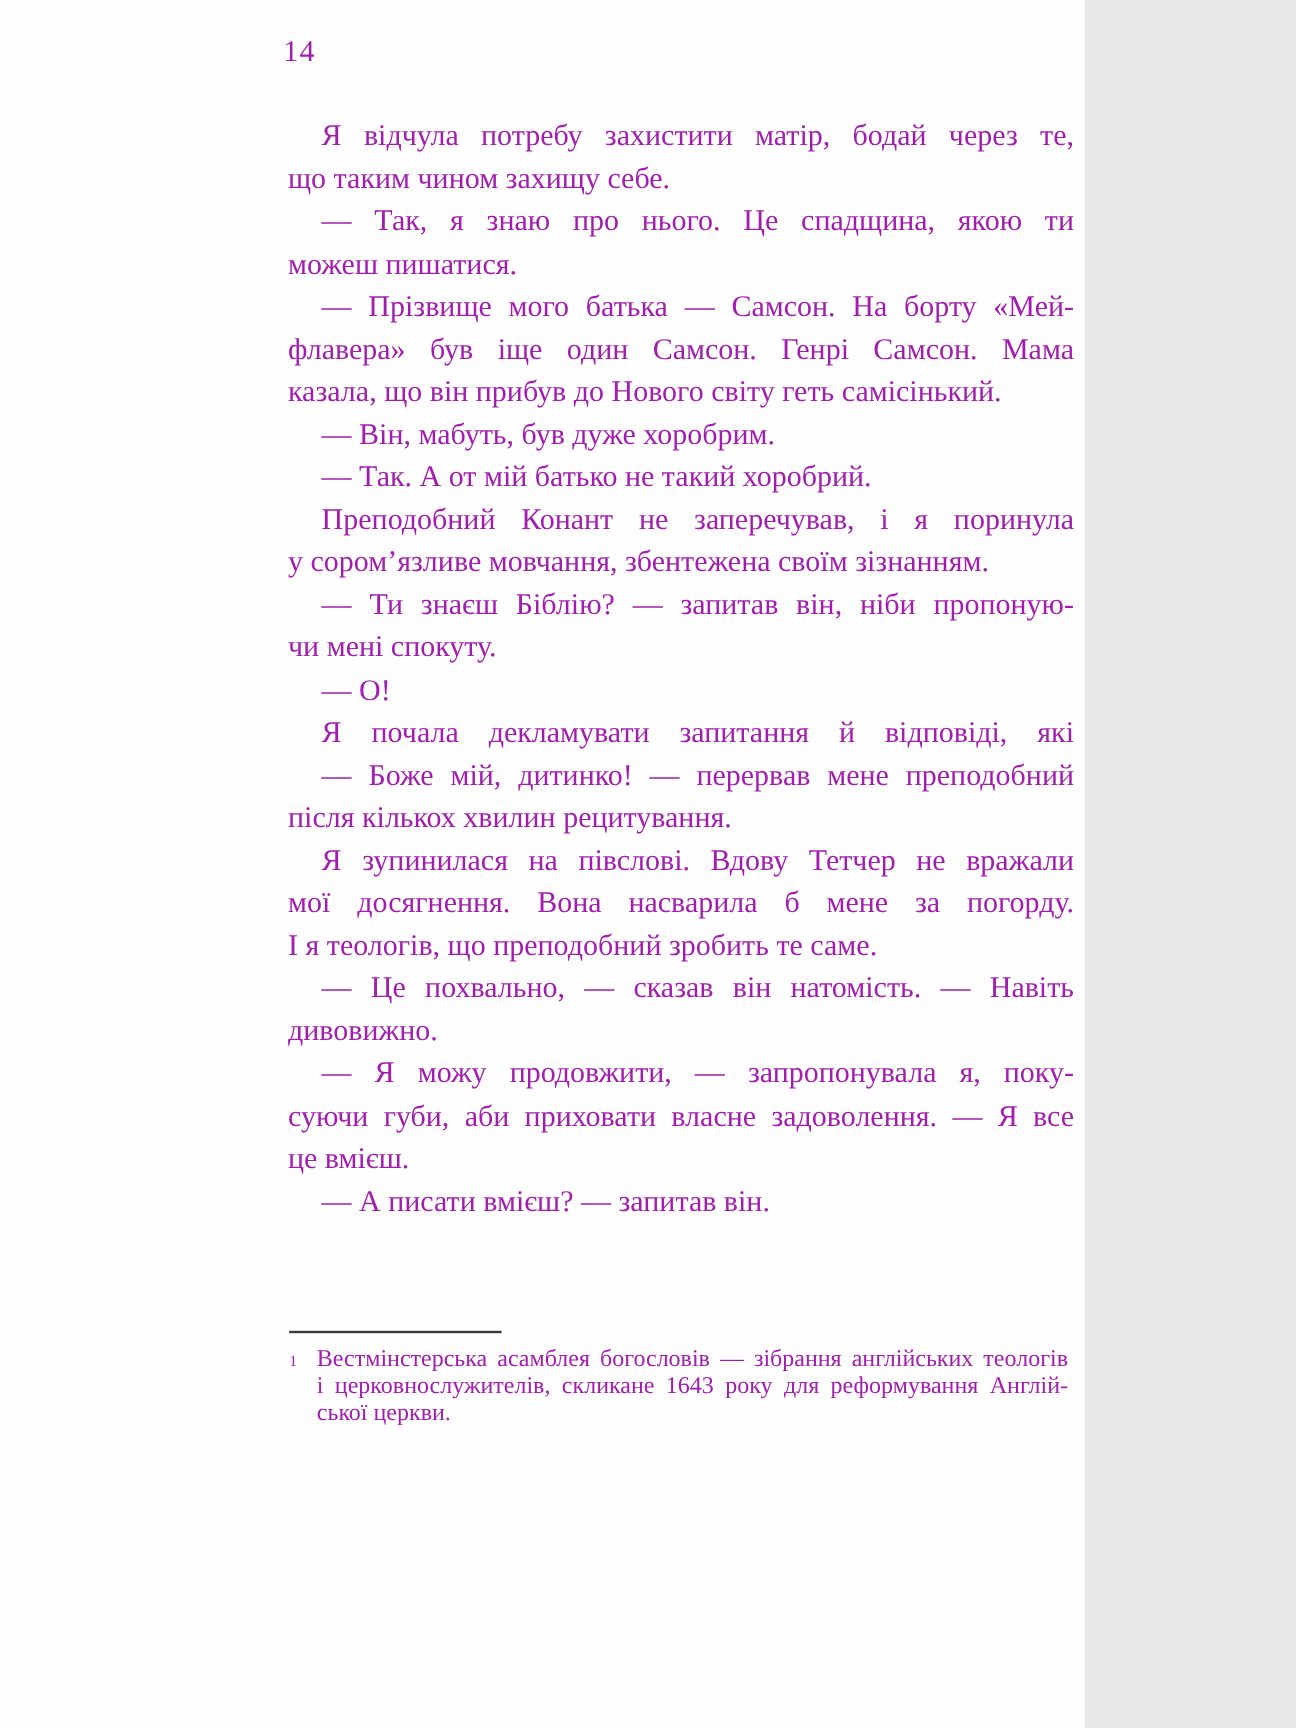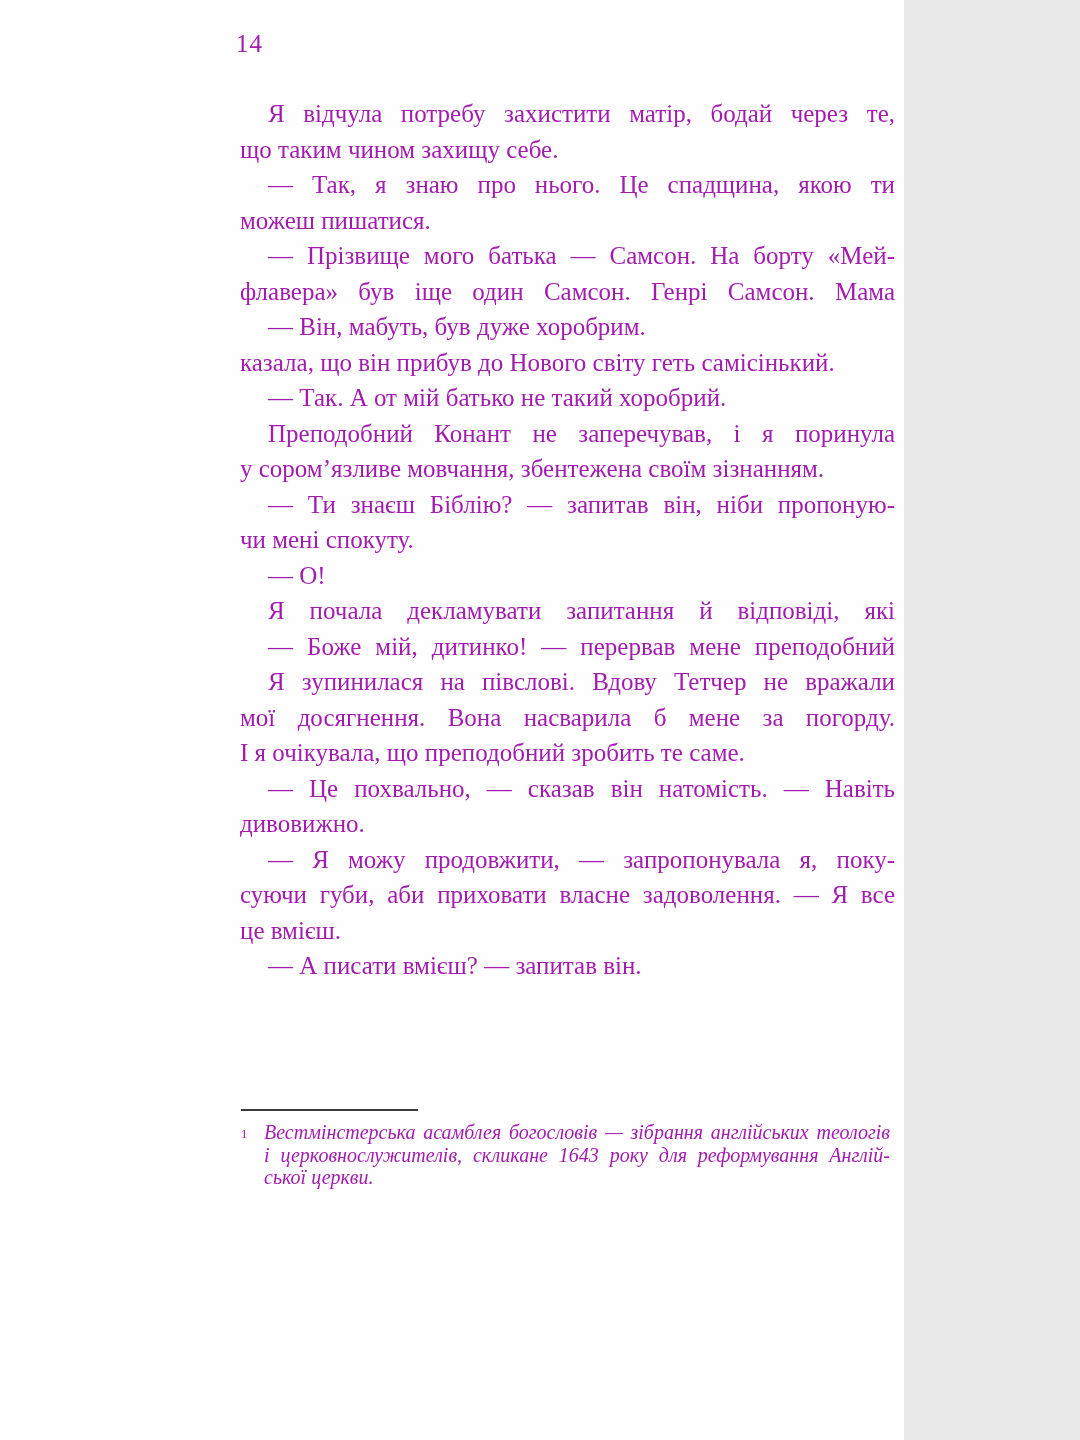--- a/index.html
+++ b/index.html
@@ -48,21 +48,20 @@
     top: 1121px;
     width: 650px;
     box-sizing: border-box;
     padding-left: 24px;
     font-size: 20px;
     line-height: 22.5px;
   }
   .fn-line {
     text-align: justify;
     text-align-last: justify;
-    font-style: italic;
   }
   .fn-line.end { text-align-last: left; }
   .fn-marker {
     position: absolute;
     left: 1px;
     top: 2px;
     font-size: 13px;
   }
 </style>
 </head>
@@ -71,33 +70,34 @@
 <div class="page">
   <div class="page-number">14</div>
 
   <div class="body-text">
       <div class="line first">Я відчула потребу захистити матір, бодай через те,</div>
       <div class="line end">що таким чином захищу себе.</div>
       <div class="line first">— Так, я знаю про нього. Це спадщина, якою ти</div>
       <div class="line end">можеш пишатися.</div>
       <div class="line first">— Прізвище мого батька — Самсон. На борту «Мей-</div>
       <div class="line">флавера» був іще один Самсон. Генрі Самсон. Мама</div>
+      <div class="line end">казала, що він прибув до Нового світу геть самісінький.</div>
       <div class="line first end">— Він, мабуть, був дуже хоробрим.</div>
-      <div class="line end">казала, що він прибув до Нового світу геть самісінький.</div>
       <div class="line first end">— Так. А от мій батько не такий хоробрий.</div>
       <div class="line first">Преподобний Конант не заперечував, і я поринула</div>
       <div class="line end">у сором’язливе мовчання, збентежена своїм зізнанням.</div>
       <div class="line first">— Ти знаєш Біблію? — запитав він, ніби пропоную-</div>
       <div class="line end">чи мені спокуту.</div>
       <div class="line first end">— О!</div>
       <div class="line first">Я почала декламувати запитання й відповіді, які</div>
       <div class="line first">— Боже мій, дитинко! — перервав мене преподобний</div>
+      <div class="line end">після кількох хвилин рецитування.</div>
       <div class="line first">Я зупинилася на півслові. Вдову Тетчер не вражали</div>
       <div class="line">мої досягнення. Вона насварила б мене за погорду.</div>
-      <div class="line end">І я очікувала, що преподобний зробить те саме.</div>
+      <div class="line end">І я теологів, що преподобний зробить те саме.</div>
       <div class="line first">— Це похвально, — сказав він натомість. — Навіть</div>
       <div class="line end">дивовижно.</div>
       <div class="line first">— Я можу продовжити, — запропонувала я, поку-</div>
       <div class="line">суючи губи, аби приховати власне задоволення. — Я все</div>
       <div class="line end">це вмієш.</div>
       <div class="line first end">— А писати вмієш? — запитав він.</div>
     </div>
 
   <div class="footnote-rule"></div>
 

